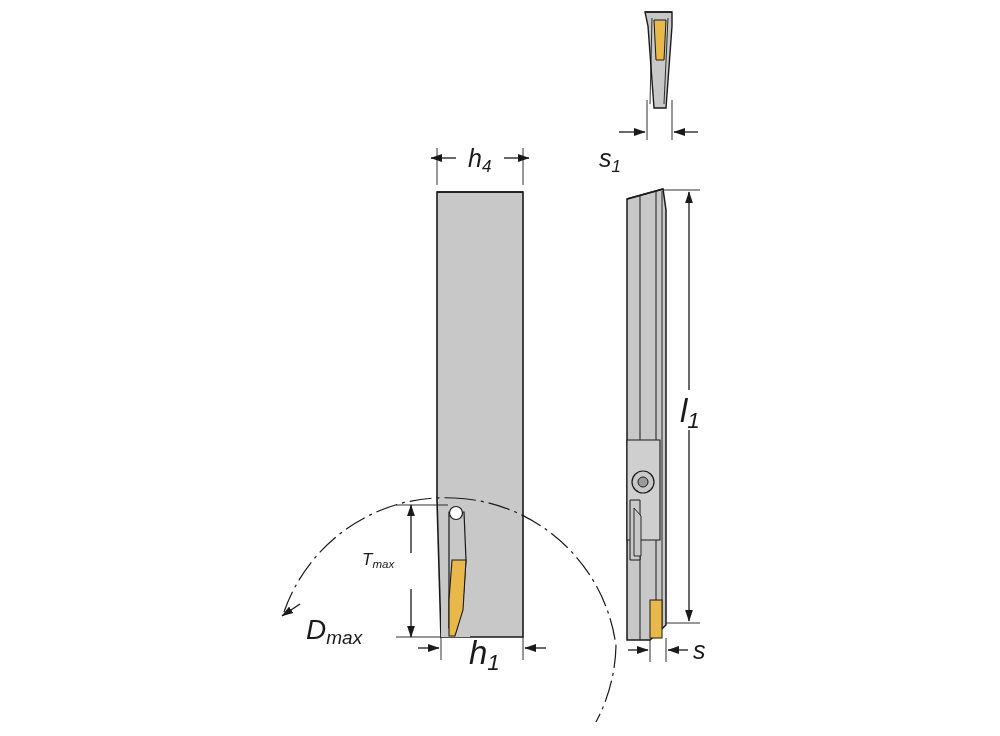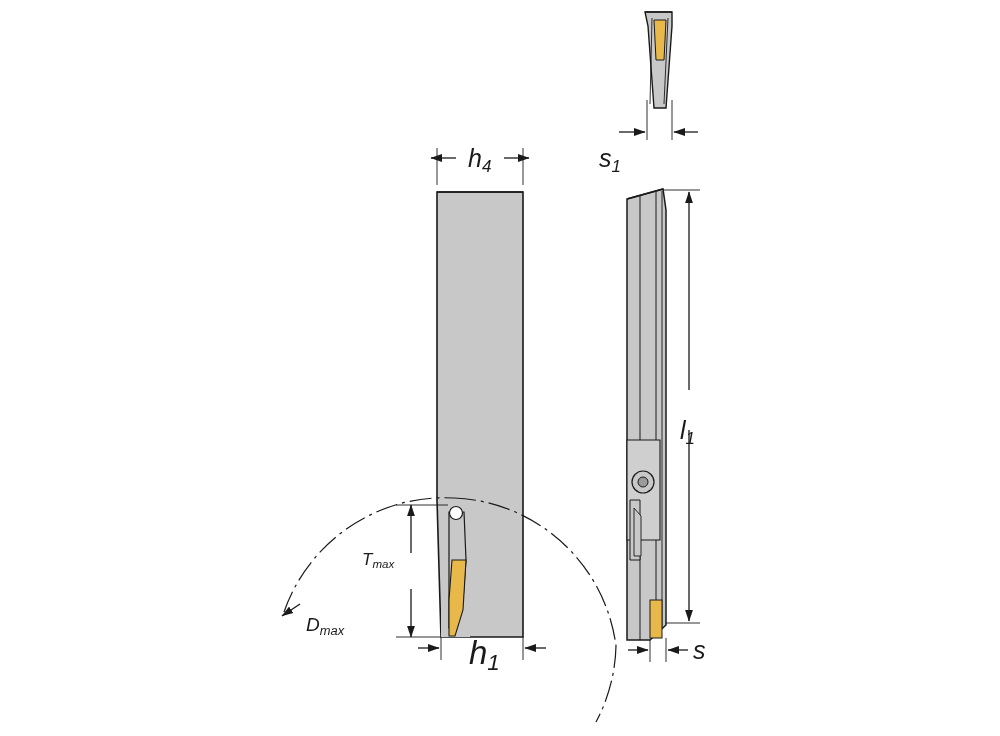--- a/index.html
+++ b/index.html
@@ -122,29 +122,29 @@
   </div>
 
   <div class="lbl" style="left:469px;top:634px;font-size:33px;">
     <span>h</span><span class="sub">1</span>
   </div>
 
   <div class="lbl" style="left:362px;top:550px;font-size:17px;">
     <span>T</span><span class="sub">max</span>
   </div>
 
-  <div class="lbl" style="left:306px;top:614px;font-size:19px;">
+  <div class="lbl" style="left:306px;top:614px;font-size:28px;">
     <span>D</span><span class="sub">max</span>
   </div>
 
   <div class="lbl" style="left:599px;top:128px;font-size:25px;margin-top:16px;">
     <span>s</span><span class="sub">1</span>
   </div>
 
-  <div class="lbl" style="left:680px;top:416px;font-size:25px;">
+  <div class="lbl" style="left:680px;top:392px;font-size:33px;">
     <span>l</span><span class="sub">1</span>
   </div>
 
   <div class="lbl" style="left:693px;top:636px;font-size:25px;">
     <span>s</span><span class="sub"></span>
   </div>
 
 </div>
 
 </body></html>

